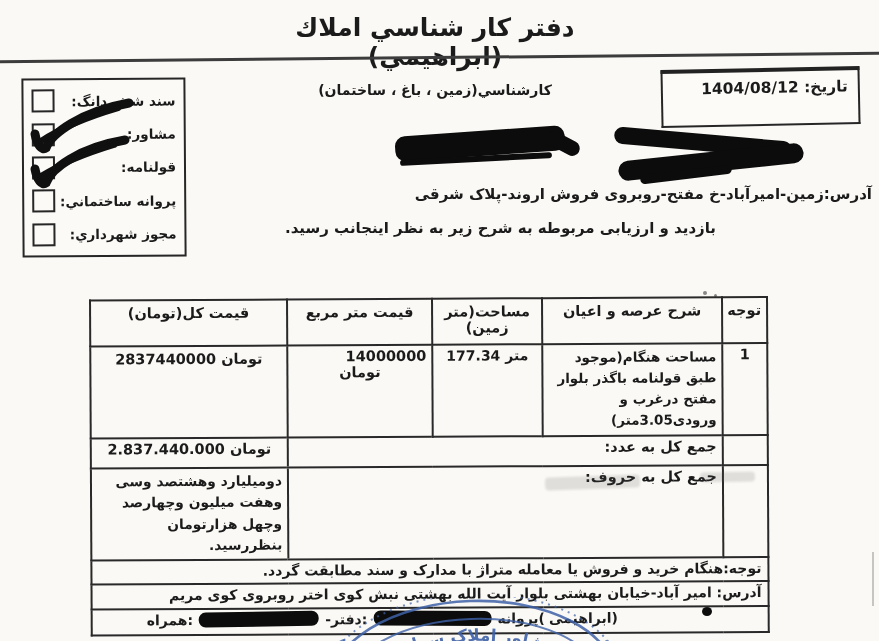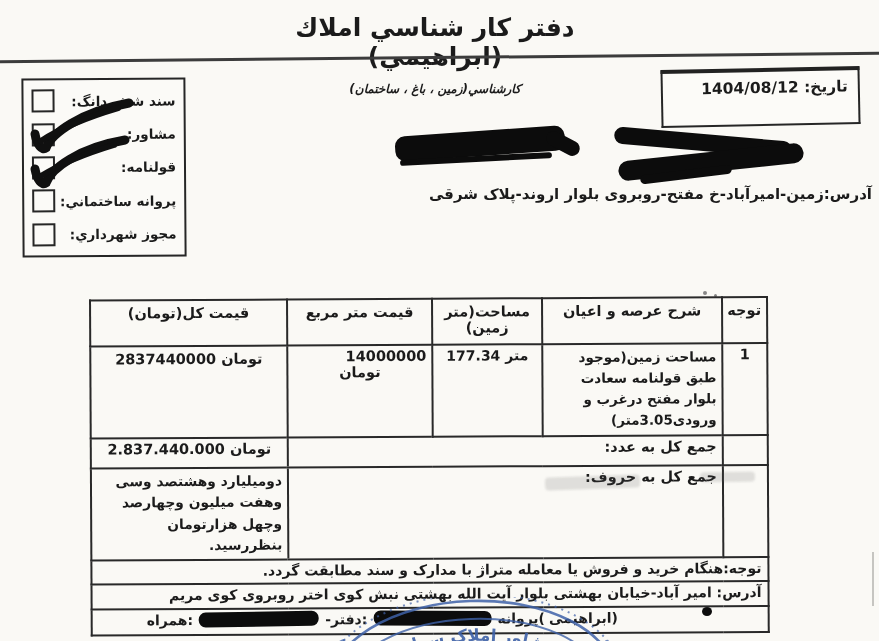--- a/index.html
+++ b/index.html
@@ -19,21 +19,21 @@
   .date-box{left:661px;top:68px;width:199px;height:58px;border:2px solid #262626;border-top:4px solid #222;
     transform:rotate(-1.1deg);padding:7px 10px 0 10px;font-size:15.5px;text-align:right;background:rgba(255,255,255,.35);}
 
   .check-panel{left:22px;top:78px;width:164px;height:179px;border:2.5px solid #262626;transform:rotate(-0.4deg);
     display:flex;flex-direction:column;justify-content:space-around;padding:4px 8px;background:rgba(255,255,255,.25);}
   .check-row{direction:rtl;display:flex;align-items:center;justify-content:space-between;font-size:13.5px;}
   .checkbox{width:23px;height:23px;border:2.5px solid #262626;flex:0 0 auto;background:transparent;}
   .checkmark-svg{position:absolute;pointer-events:none;}
   .checkmark-svg path{stroke:#101010;fill:none;stroke-linecap:round;}
 
-  .subtitle{left:255px;top:82px;width:360px;text-align:center;font-size:12px;font-style:italic;}
+  .subtitle{left:255px;top:82px;width:360px;text-align:center;font-size:14px;}
 
   .redaction{background:#0c0c0c;border-radius:10px;}
 
   .addr-line{right:7px;top:185px;font-size:15px;}
   .intro-line{right:163px;top:219px;font-size:15px;}
 
   .main-table{left:89px;top:296px;width:677px;border-collapse:collapse;table-layout:fixed;direction:rtl;
     transform:rotate(-0.3deg);transform-origin:top right;}
   .main-table td,.main-table th{border:2px solid #292929;padding:2px 5px;vertical-align:top;font-weight:bold;}
   .main-table th{font-size:14.5px;text-align:center;vertical-align:top;padding-top:4px;}
@@ -101,21 +101,22 @@
 
   <div class="abs subtitle rtl">كارشناسي(زمين ، باغ ، ساختمان)</div>
 
   <div class="abs redaction" style="left:395px;top:131px;width:170px;height:25px;transform:rotate(-4deg);"></div>
   <div class="abs redaction" style="left:545px;top:136px;width:36px;height:15px;transform:rotate(28deg);"></div>
   <div class="abs redaction" style="left:400px;top:156px;width:152px;height:6px;transform:rotate(-3deg);"></div>
   <div class="abs redaction" style="left:614px;top:134px;width:178px;height:17px;transform:rotate(5deg);"></div>
   <div class="abs redaction" style="left:618px;top:152px;width:186px;height:20px;transform:rotate(-6deg);"></div>
   <div class="abs redaction" style="left:640px;top:170px;width:92px;height:9px;transform:rotate(-7deg);"></div>
 
-  <div class="abs addr-line rtl">آدرس:زمین-امیرآباد-خ مفتح-روبروی بلوار اروند-پلاک شرقی</div>
+  <div class="abs addr-line rtl">آدرس:زمین-امیرآباد-خ مفتح-روبروی فروش اروند-پلاک شرقی</div>
+  <div class="abs intro-line rtl">بازدید و ارزیابی مربوطه به شرح زیر به نظر اینجانب رسید.</div>
 
   <div class="speck" style="left:703px;top:291px;width:4px;height:4px;"></div>
   <div class="speck" style="left:714px;top:294px;width:3px;height:3px;"></div>
   <div class="speck" style="left:702px;top:607px;width:10px;height:9px;opacity:1;background:#0c0c0c;"></div>
   <div class="edge-line" style="left:872px;top:552px;height:54px;"></div>
 
   <table class="abs main-table">
     <colgroup>
       <col style="width:45px">
         <col style="width:180px">
@@ -126,21 +127,21 @@
     <tbody>
         <tr style="height:46px">
       <th>توجه</th>
       <th>شرح عرصه و اعيان</th>
       <th>مساحت(متر زمین)</th>
       <th>قيمت متر مربع</th>
       <th>قيمت كل(تومان)</th>
     </tr>
     <tr style="height:92px">
       <td class="cell-center" style="font-size:14.5px">1</td>
-      <td class="desc-cell">مساحت زمین(موجود طبق قولنامه سعادت بلوار مفتح درغرب و ورودی3.05متر)</td>
+      <td class="desc-cell">مساحت هنگام(موجود طبق قولنامه باگذر بلوار مفتح درغرب و ورودی3.05متر)</td>
       <td class="cell-center num" style="font-size:14px">177.34 متر</td>
       <td class="cell-right" style="font-size:14.5px">
         <div class="num" style="text-align:right">14000000</div>
         <div class="rtl" style="text-align:center">تومان</div>
       </td>
       <td class="cell-center num" style="font-size:14.5px;padding-top:4px">2837440000 تومان</td>
     </tr>
     <tr style="height:30px">
       <td></td>
       <td colspan="3" class="sum-label">جمع كل به عدد:</td>

